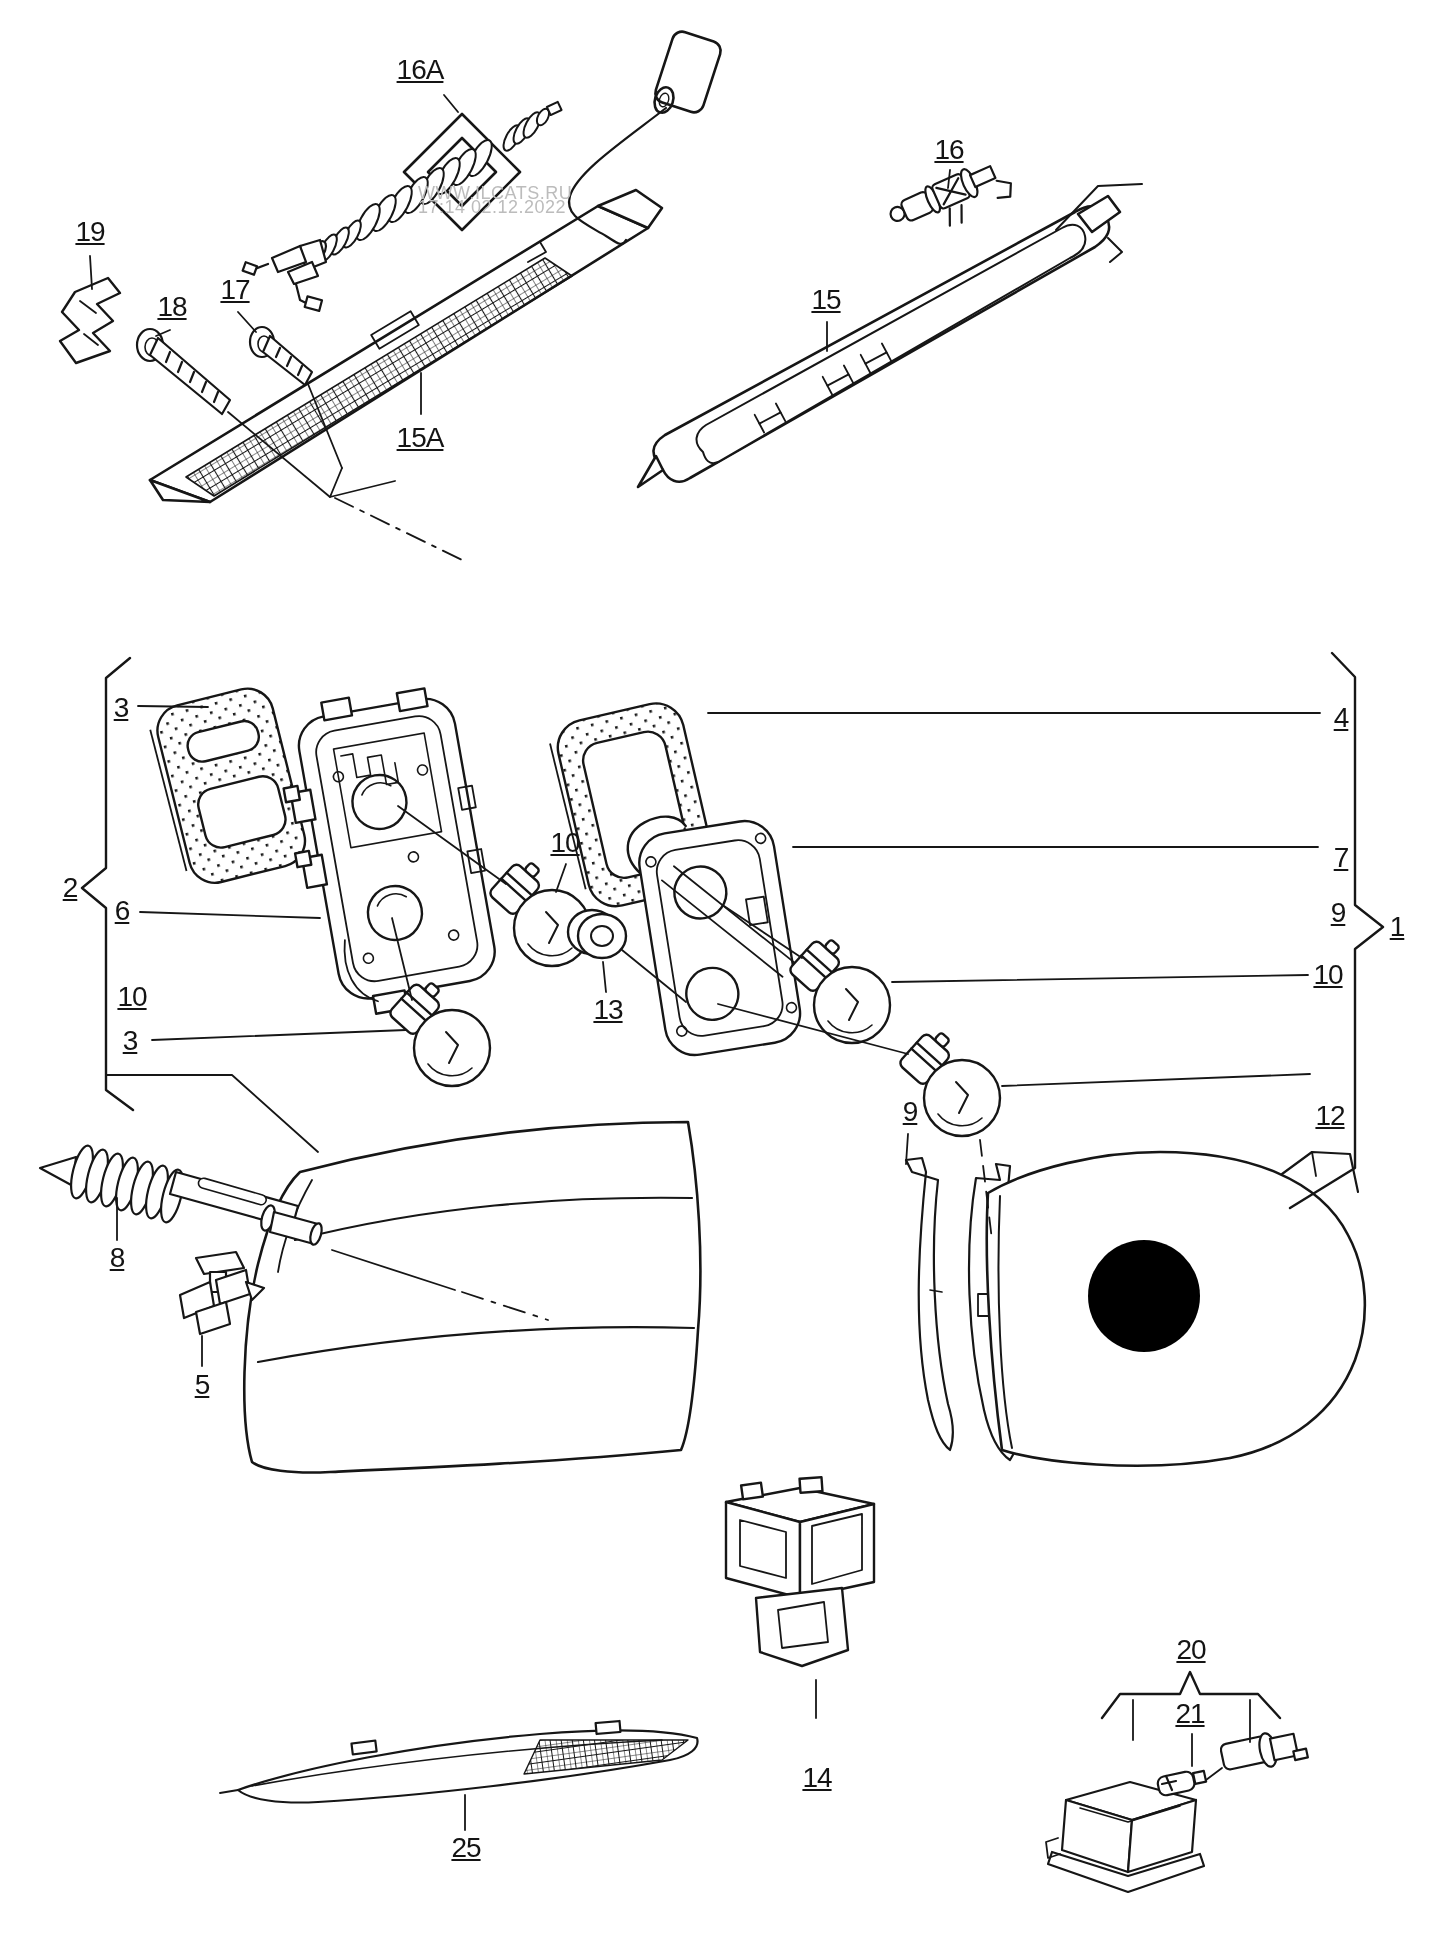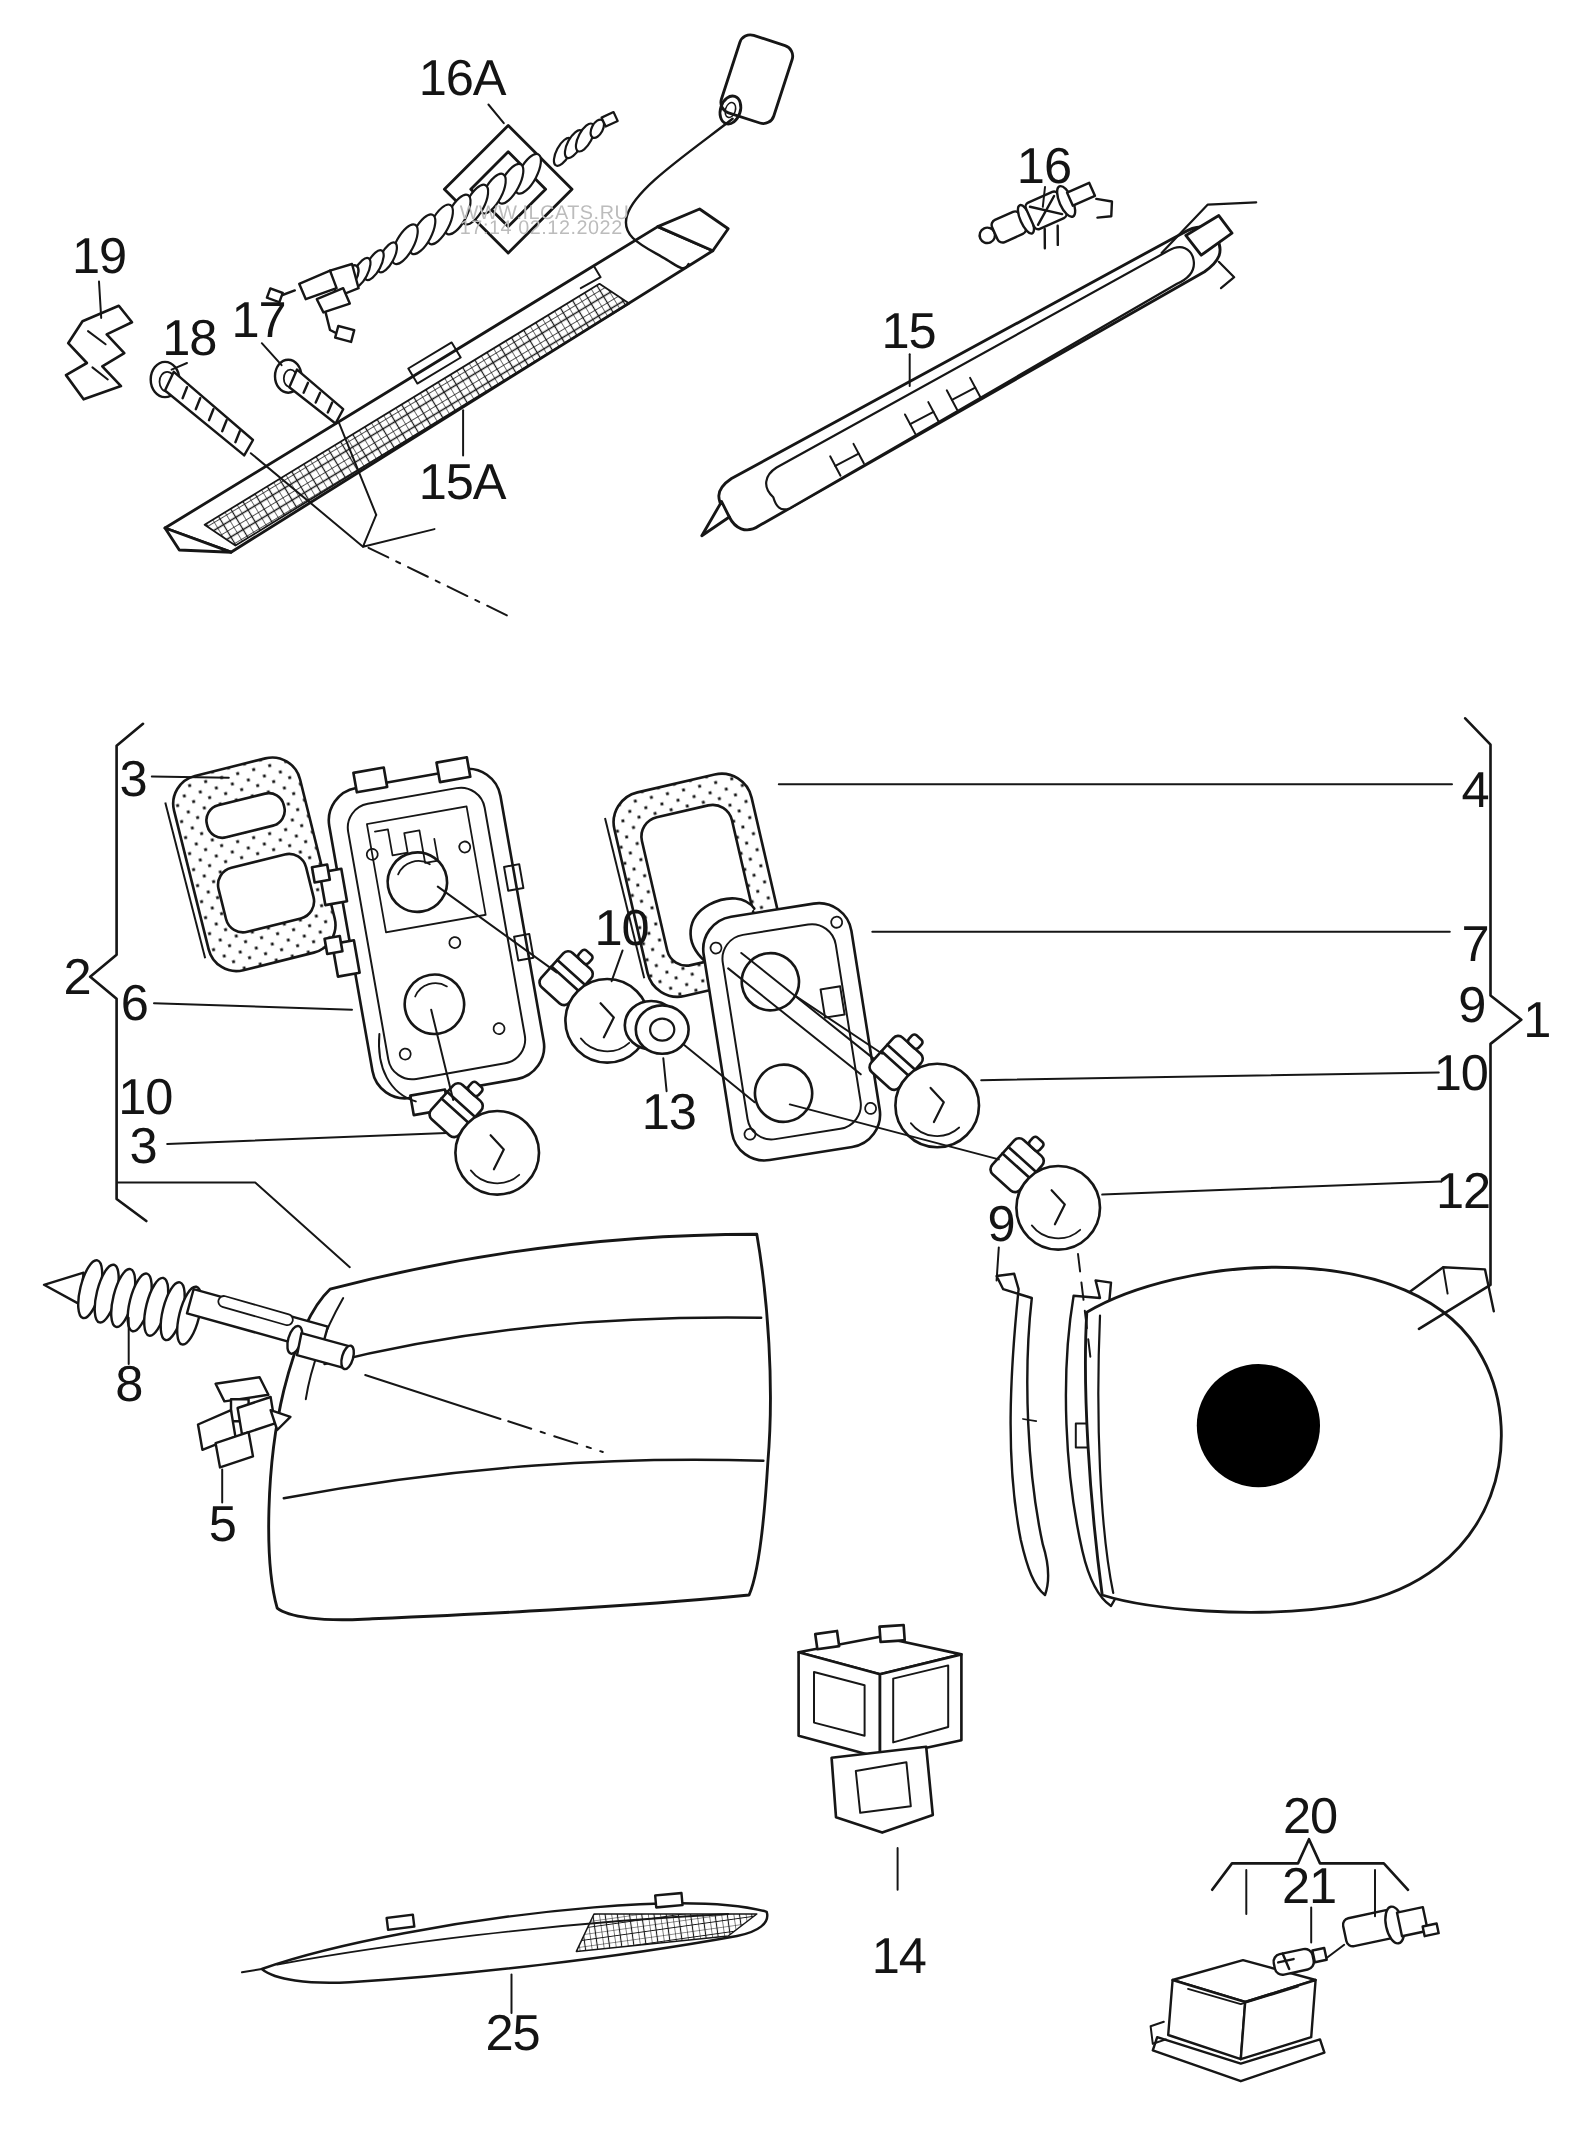--- a/index.html
+++ b/index.html
@@ -4,22 +4,23 @@
 <style>
   html,body{margin:0;padding:0;background:#fff;}
   .stage{
     position:relative;width:1445px;height:1957px;background:#fff;overflow:hidden;
     font-family:"Liberation Sans",sans-serif;
   }
   .stage svg{position:absolute;left:0;top:0;}
   .label-layer{position:absolute;left:0;top:0;width:100%;height:100%;pointer-events:none;}
   .part-label{
     position:absolute;transform:translate(-50%,-50%);
-    font-size:46px;font-weight:400;color:#141414;letter-spacing:-1px;white-space:nowrap;
+    font-size:28px;font-weight:400;color:#141414;letter-spacing:-1px;white-space:nowrap;
     font-family:"Liberation Sans",sans-serif;
+    text-decoration:underline;
   }
   .watermark{
     position:absolute;left:418px;top:186px;color:#bcbcbc;font-size:18px;line-height:14px;
     font-family:"Liberation Sans",sans-serif;letter-spacing:.5px;pointer-events:none;
   }
 </style>
 </head>
 <body>
 
 <div class="stage">
@@ -418,21 +419,21 @@
       <div class="part-label" style="left: 565px; top: 843px;">10</div>
       <div class="part-label" style="left: 132px; top: 997px;">10</div>
       <div class="part-label" style="left: 130px; top: 1041px;">3</div>
       <div class="part-label" style="left: 117px; top: 1258px;">8</div>
       <div class="part-label" style="left: 202px; top: 1385px;">5</div>
       <div class="part-label" style="left: 1341px; top: 718px;">4</div>
       <div class="part-label" style="left: 1341px; top: 858px;">7</div>
       <div class="part-label" style="left: 1338px; top: 913px;">9</div>
       <div class="part-label" style="left: 1397px; top: 927px;">1</div>
       <div class="part-label" style="left: 1328px; top: 975px;">10</div>
-      <div class="part-label" style="left: 1330px; top: 1082px;">12</div>
+      <div class="part-label" style="left: 1330px; top: 1116px;">12</div>
       <div class="part-label" style="left: 608px; top: 1010px;">13</div>
       <div class="part-label" style="left: 910px; top: 1112px;">9</div>
       <div class="part-label" style="left: 817px; top: 1778px;">14</div>
       <div class="part-label" style="left: 466px; top: 1848px;">25</div>
       <div class="part-label" style="left: 1191px; top: 1650px;">20</div>
       <div class="part-label" style="left: 1190px; top: 1714px;">21</div>
     </div>
 </div>
 
 </body></html>

